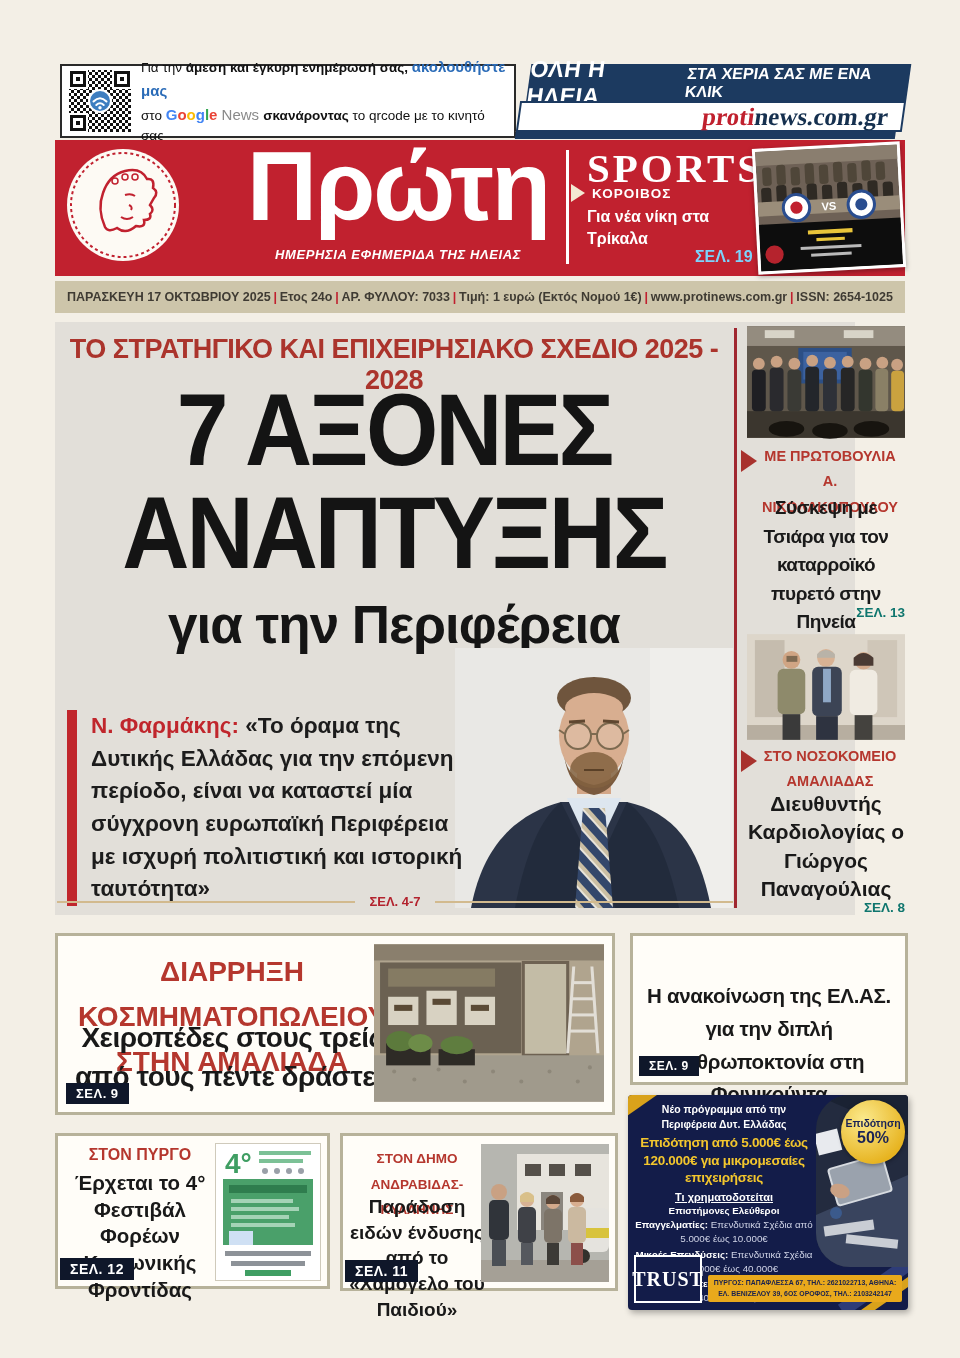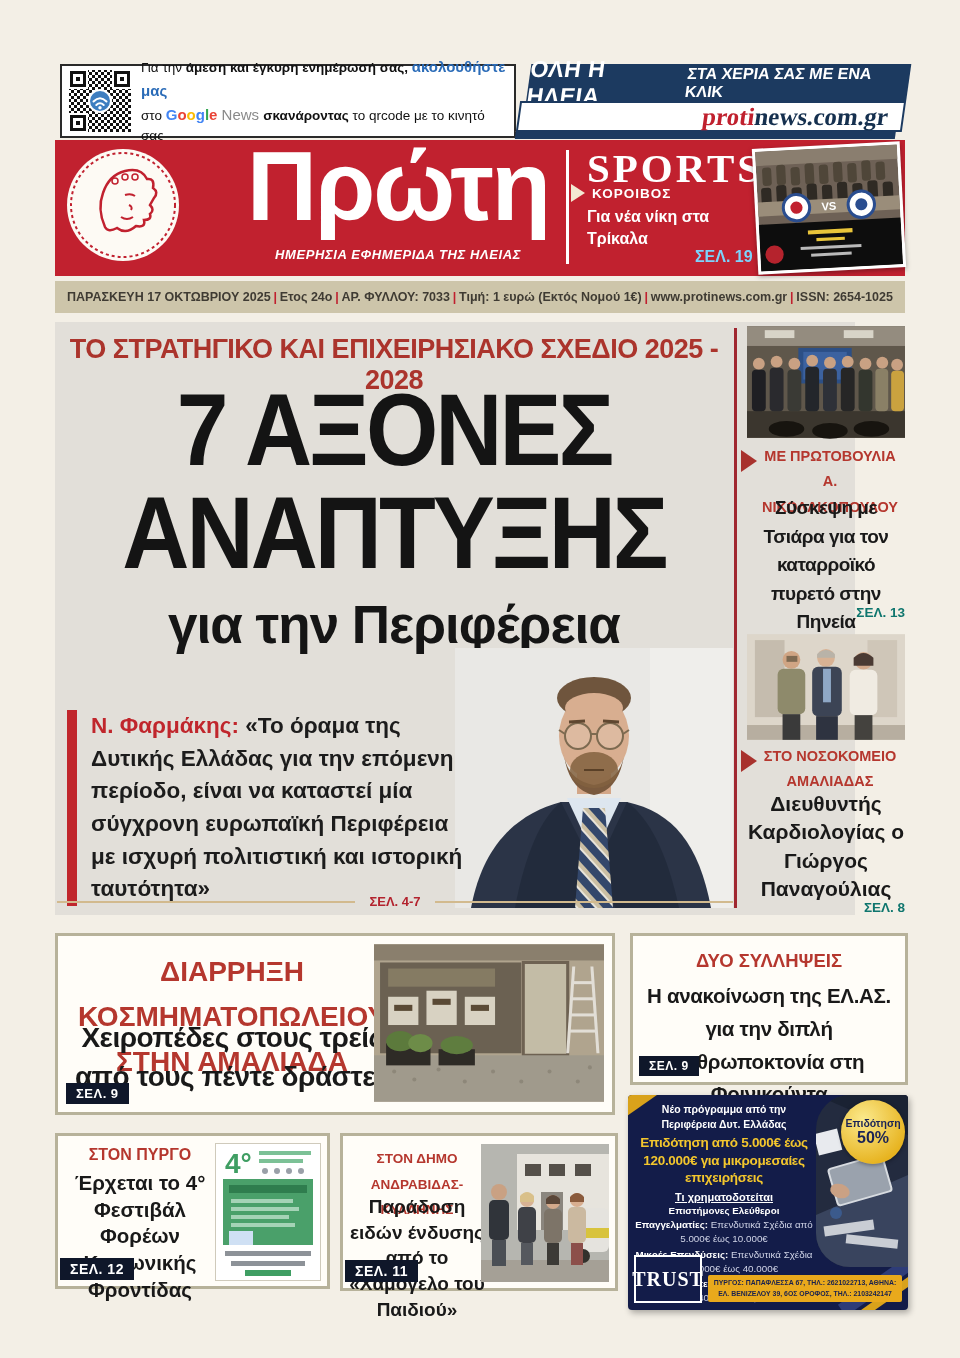--- a/index.html
+++ b/index.html
@@ -409,21 +409,20 @@
       </g>
       <rect x="12" y="98" width="44px" height="22" fill="#2e2b26"></rect>
       <ellipse cx="26" cy="96" rx="14" ry="10" fill="#5c7a3c"></ellipse>
       <ellipse cx="46" cy="98" rx="12" ry="9" fill="#6d8c48"></ellipse>
       <rect x="64" y="104" width="36" height="16" fill="#2e2b26"></rect>
       <ellipse cx="82" cy="100" rx="16" ry="9" fill="#5f7d3f"></ellipse>
     </svg>
   </div>
 
   <div class="wbox" id="boxB">
-    <div class="kicker">ΔΥΟ ΣΥΛΛΗΨΕΙΣ</div>
     <div class="headline">Η ανακοίνωση της ΕΛ.ΑΣ. για την διπλή ανθρωποκτονία στη Φοινικούντα</div>
     <div class="badge">ΣΕΛ. 9</div>
   </div>
 
   <div class="wbox" id="boxC">
     <div class="kicker">ΣΤΟΝ ΠΥΡΓΟ</div>
     <div class="headline">Έρχεται το 4° Φεστιβάλ Φορέων Κοινωνικής Φροντίδας</div>
     <div class="badge">ΣΕΛ. 12</div>
     <svg class="photo" viewBox="0 0 106 138">
       <rect width="106" height="138" fill="#fff" stroke="#cfcabb" stroke-width="2"></rect>

